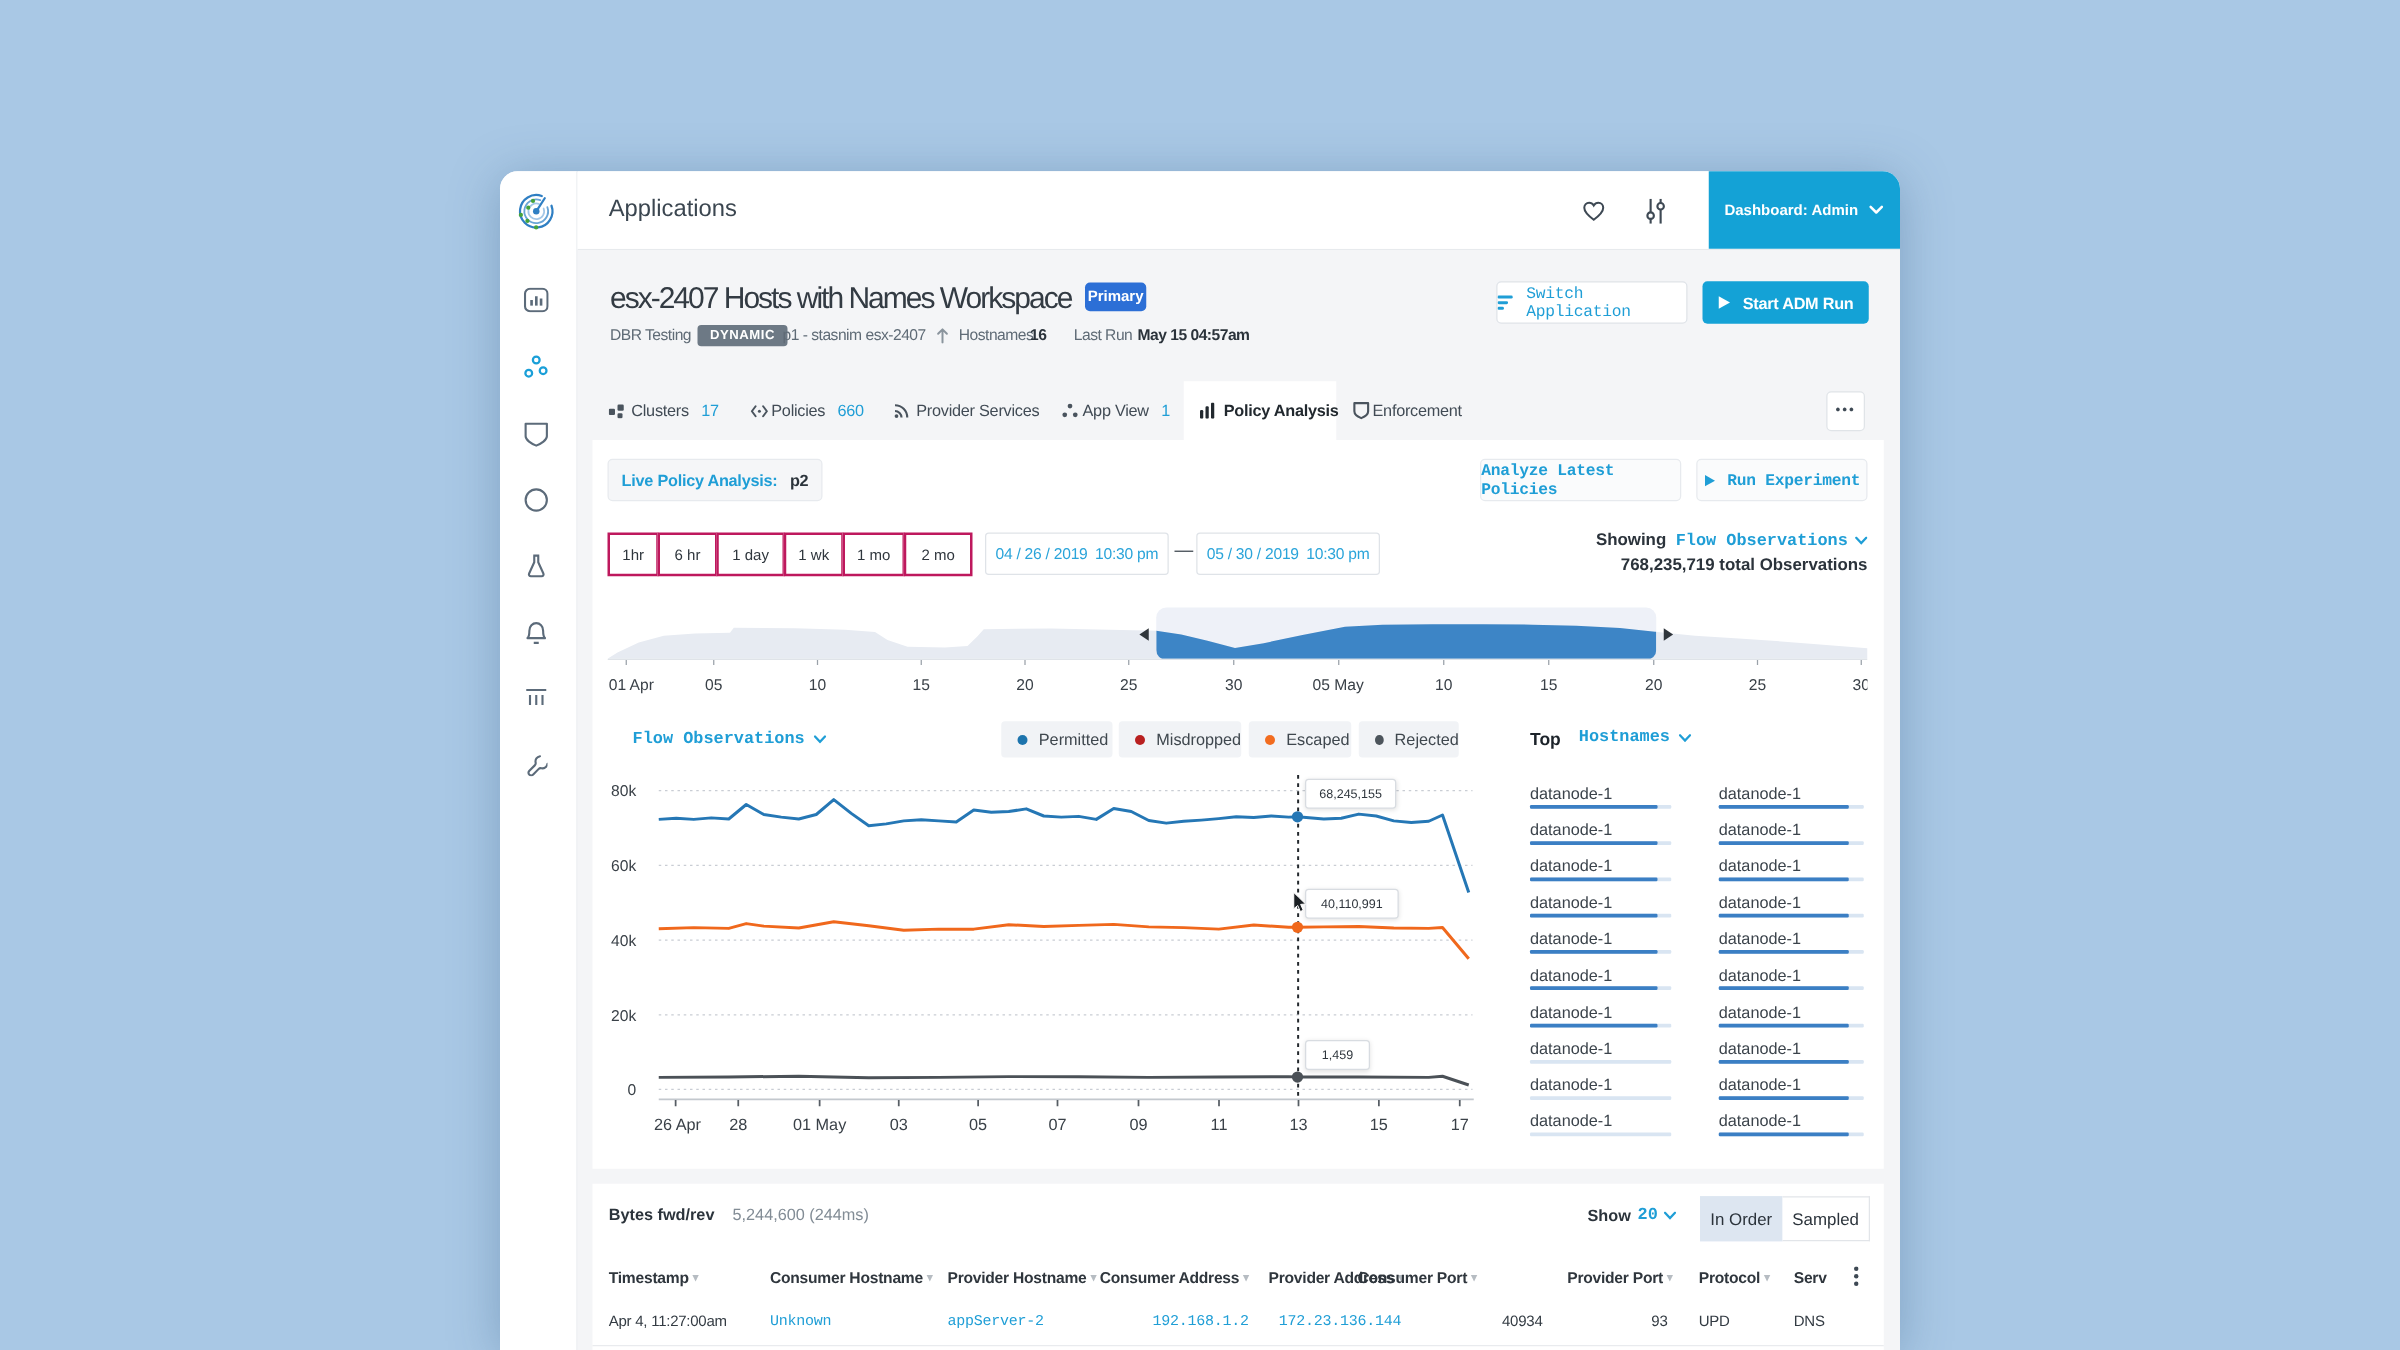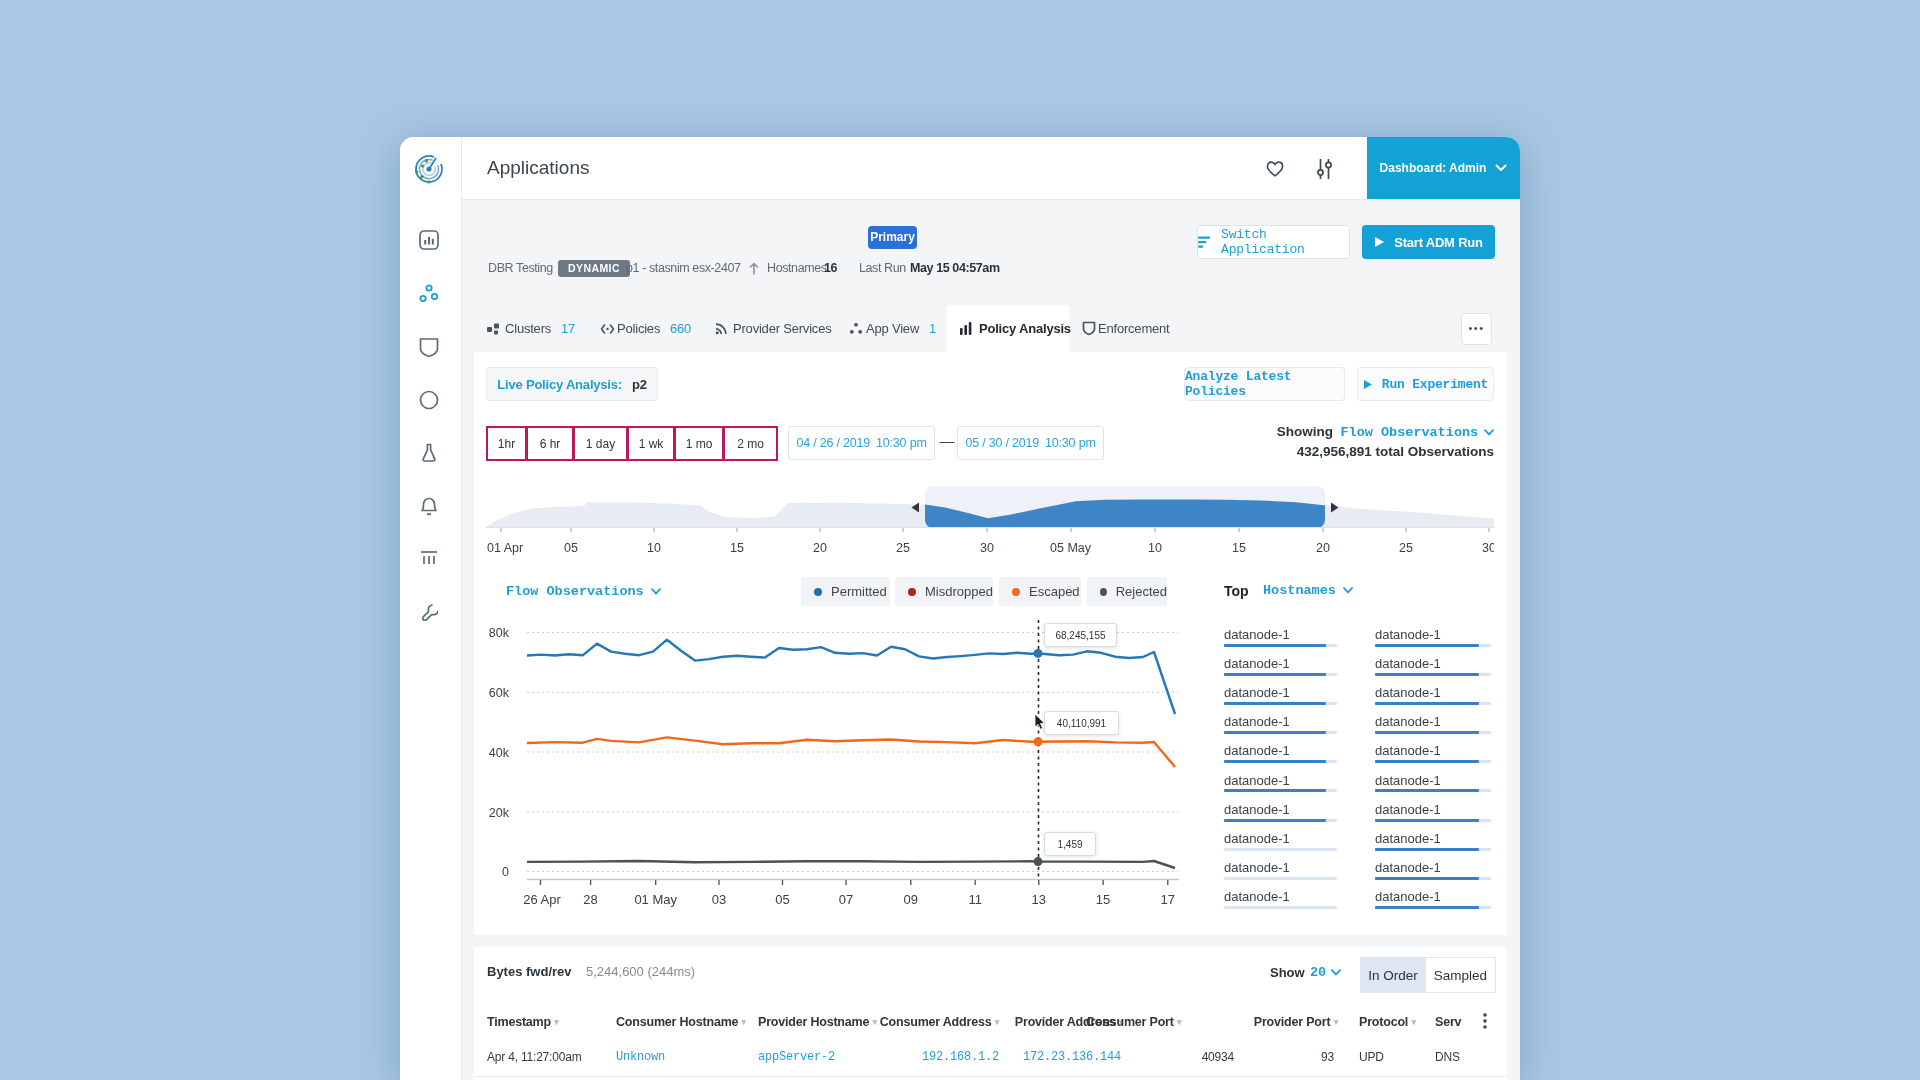--- a/index.html
+++ b/index.html
@@ -128,20 +128,21 @@
         <line x1="4" y1="6" x2="4" y2="14"></line>
         <line x1="9" y1="6" x2="9" y2="14"></line>
         <line x1="14" y1="6" x2="14" y2="14"></line>
         <line x1="1" y1="16.5" x2="17" y2="16.5" opacity="0"></line>
       </g>
     </svg>
   <svg class="abs" style="left:21px;top:466px" width="17" height="18" viewBox="0 0 17 18">
       <path d="M11 2 C8.5 2.5 7 4.5 7.5 7 C7.7 8 7.5 8.6 6.8 9.3 L2.5 13.6 C1.5 14.6 1.5 16 2.5 16.8 C3.4 17.6 4.7 17.5 5.6 16.6 L9.8 12.3 C10.5 11.6 11.1 11.4 12.1 11.6 C14.5 12 16.5 10.5 17 8" fill="none" stroke="#5c6b7a" stroke-width="1.7" stroke-linecap="round"></path>
     </svg>
 
+  <div class="title">esx-2407 Hosts with Names Workspace</div>
   <div class="badge-pri">Primary</div>
   <div class="abs meta2" style="left:88px">DBR Testing</div>
   <div class="badge-dyn abs" style="left:158px;top:123px">DYNAMIC</div>
   <div class="abs meta2" style="left:226px">p1 - stasnim esx-2407</div>
   <svg class="abs" style="left:348px;top:124px" width="12" height="14" viewBox="0 0 12 14">
       <path d="M6 13 V3 M2.5 6 L6 2.5 L9.5 6" fill="none" stroke="#8a949d" stroke-width="1.6" stroke-linecap="round" stroke-linejoin="round"></path>
     </svg>
   <div class="abs meta2" style="left:367px">Hostnames</div>
   <div class="abs meta2" style="left:424px;color:#2b333b;font-weight:bold">16</div>
   <div class="abs meta2" style="left:459px">Last Run</div>
@@ -239,21 +240,21 @@
   <div class="datebox" style="left:388px;width:147px">04 / 26 / 2019 10:30 pm</div>
   <div class="abs" style="left:538px;top:295px;width:18px;text-align:center;color:#3f4850;font-size:15px">—</div>
   <div class="datebox" style="left:557px;width:147px">05 / 30 / 2019 10:30 pm</div>
   <div class="abs" style="left:694px;top:287px;width:400px;text-align:right;font-size:13.5px">
     <span style="color:#2b333b;font-weight:bold">Showing</span>&nbsp;
     <span class="blue" style="font-weight:bold">Flow Observations</span>
     <svg width="10" height="7" viewBox="0 0 10 7" style="margin-left:2px">
         <path d="M1 1.2 L5 5.4 L9 1.2" fill="none" stroke="#1f9ed6" stroke-width="1.8" stroke-linecap="round"></path>
       </svg>
   </div>
-  <div class="abs" style="left:694px;top:307px;width:400px;text-align:right;font-size:13.5px;font-weight:bold;color:#2b333b">432,956,891 total Observations</div>
+  <div class="abs" style="left:694px;top:307px;width:400px;text-align:right;font-size:13.5px;font-weight:bold;color:#2b333b">768,235,719 total Observations</div>
   <svg class="abs" style="left:86px;top:344px" width="1008" height="78" viewBox="0 0 1008 78">
     <defs>
         <clipPath id="selclip">
           <rect x="439" y="5" width="400" height="42" rx="8"></rect>
         </clipPath>
       </defs>
     <rect x="439" y="5" width="400" height="42" rx="8" fill="#eef1f8"></rect>
     <path d="M0,46 L8,41 L25,33 L45,27.5 L70,25.8 L98,25.2 L101,21.2 L150,21.6 L190,22.8 L214,24.5 L224,31 L240,36.3 L270,37 L288,35.8 L296,28 L301,22.3 L355,21.8 L439,23.5 L459,26.5 L480,31.5 L502,37.3 L525,33.5 L556,27 L590,20.3 L620,18.8 L660,18.4 L700,18.4 L740,18.7 L775,19.5 L810,21.3 L838,24.3 L870,27.5 L905,29.8 L935,31.8 L970,34.5 L1008,37.5 L1008,46 Z" fill="#e7ebf2"></path>
     <g clip-path="url(#selclip)">
       <path d="M439,23.5 L459,26.5 L480,31.5 L502,37.3 L525,33.5 L556,27 L590,20.3 L620,18.8 L660,18.4 L700,18.4 L740,18.7 L775,19.5 L810,21.3 L838,24.3 L839,24.3 L839,46 L439,46 Z" fill="#3d85c6"></path>

